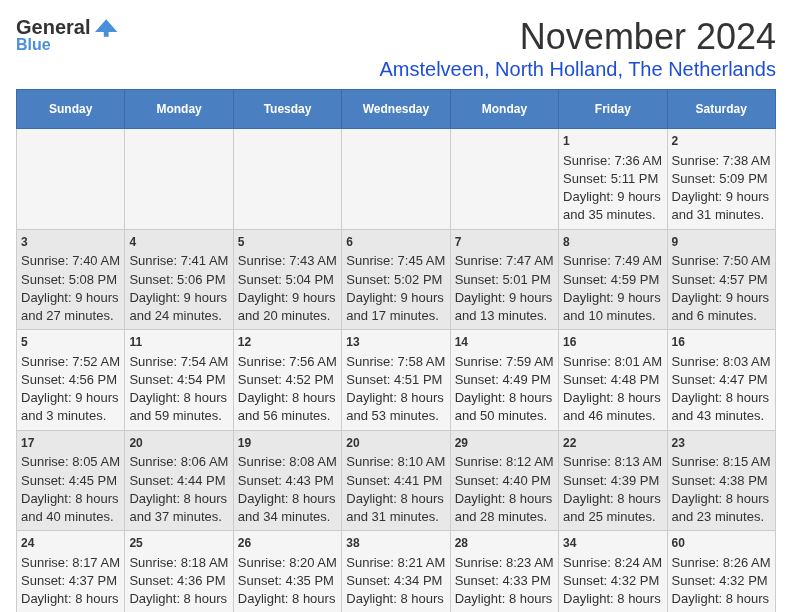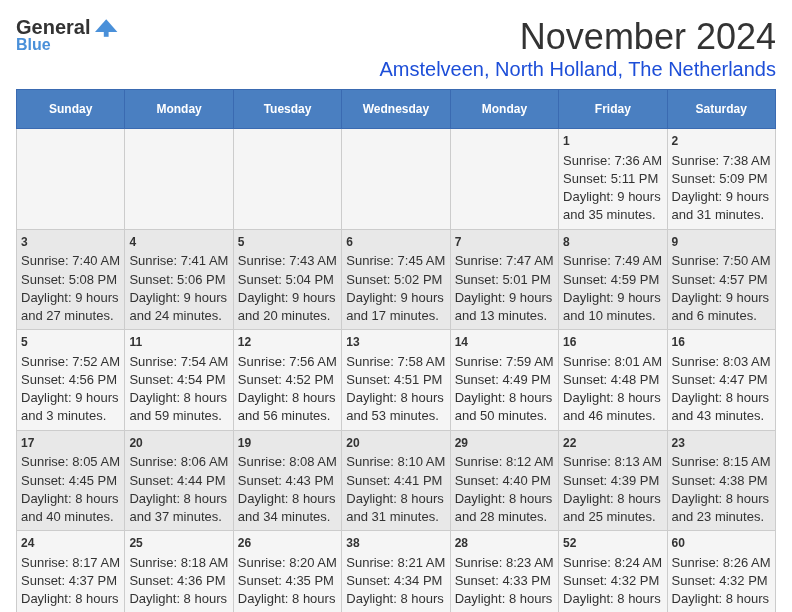--- a/index.html
+++ b/index.html
@@ -152,17 +152,17 @@
         <td><span class="day-number">29</span><span class="day-info">Sunrise: 8:12 AM<br>Sunset: 4:40 PM<br>Daylight: 8 hours and 28 minutes.</span></td>
         <td><span class="day-number">22</span><span class="day-info">Sunrise: 8:13 AM<br>Sunset: 4:39 PM<br>Daylight: 8 hours and 25 minutes.</span></td>
         <td><span class="day-number">23</span><span class="day-info">Sunrise: 8:15 AM<br>Sunset: 4:38 PM<br>Daylight: 8 hours and 23 minutes.</span></td>
       </tr>
       <tr>
         <td><span class="day-number">24</span><span class="day-info">Sunrise: 8:17 AM<br>Sunset: 4:37 PM<br>Daylight: 8 hours and 20 minutes.</span></td>
         <td><span class="day-number">25</span><span class="day-info">Sunrise: 8:18 AM<br>Sunset: 4:36 PM<br>Daylight: 8 hours and 17 minutes.</span></td>
         <td><span class="day-number">26</span><span class="day-info">Sunrise: 8:20 AM<br>Sunset: 4:35 PM<br>Daylight: 8 hours and 15 minutes.</span></td>
         <td><span class="day-number">38</span><span class="day-info">Sunrise: 8:21 AM<br>Sunset: 4:34 PM<br>Daylight: 8 hours and 12 minutes.</span></td>
         <td><span class="day-number">28</span><span class="day-info">Sunrise: 8:23 AM<br>Sunset: 4:33 PM<br>Daylight: 8 hours and 10 minutes.</span></td>
-        <td><span class="day-number">52</span><span class="day-info">Sunrise: 8:24 AM<br>Sunset: 4:32 PM<br>Daylight: 8 hours and 8 minutes.</span></td>
+        <td><span class="day-number">34</span><span class="day-info">Sunrise: 8:24 AM<br>Sunset: 4:32 PM<br>Daylight: 8 hours and 8 minutes.</span></td>
         <td><span class="day-number">60</span><span class="day-info">Sunrise: 8:26 AM<br>Sunset: 4:32 PM<br>Daylight: 8 hours and 5 minutes.</span></td>
       </tr>
     </tbody>
 </table>
 
 </body></html>

